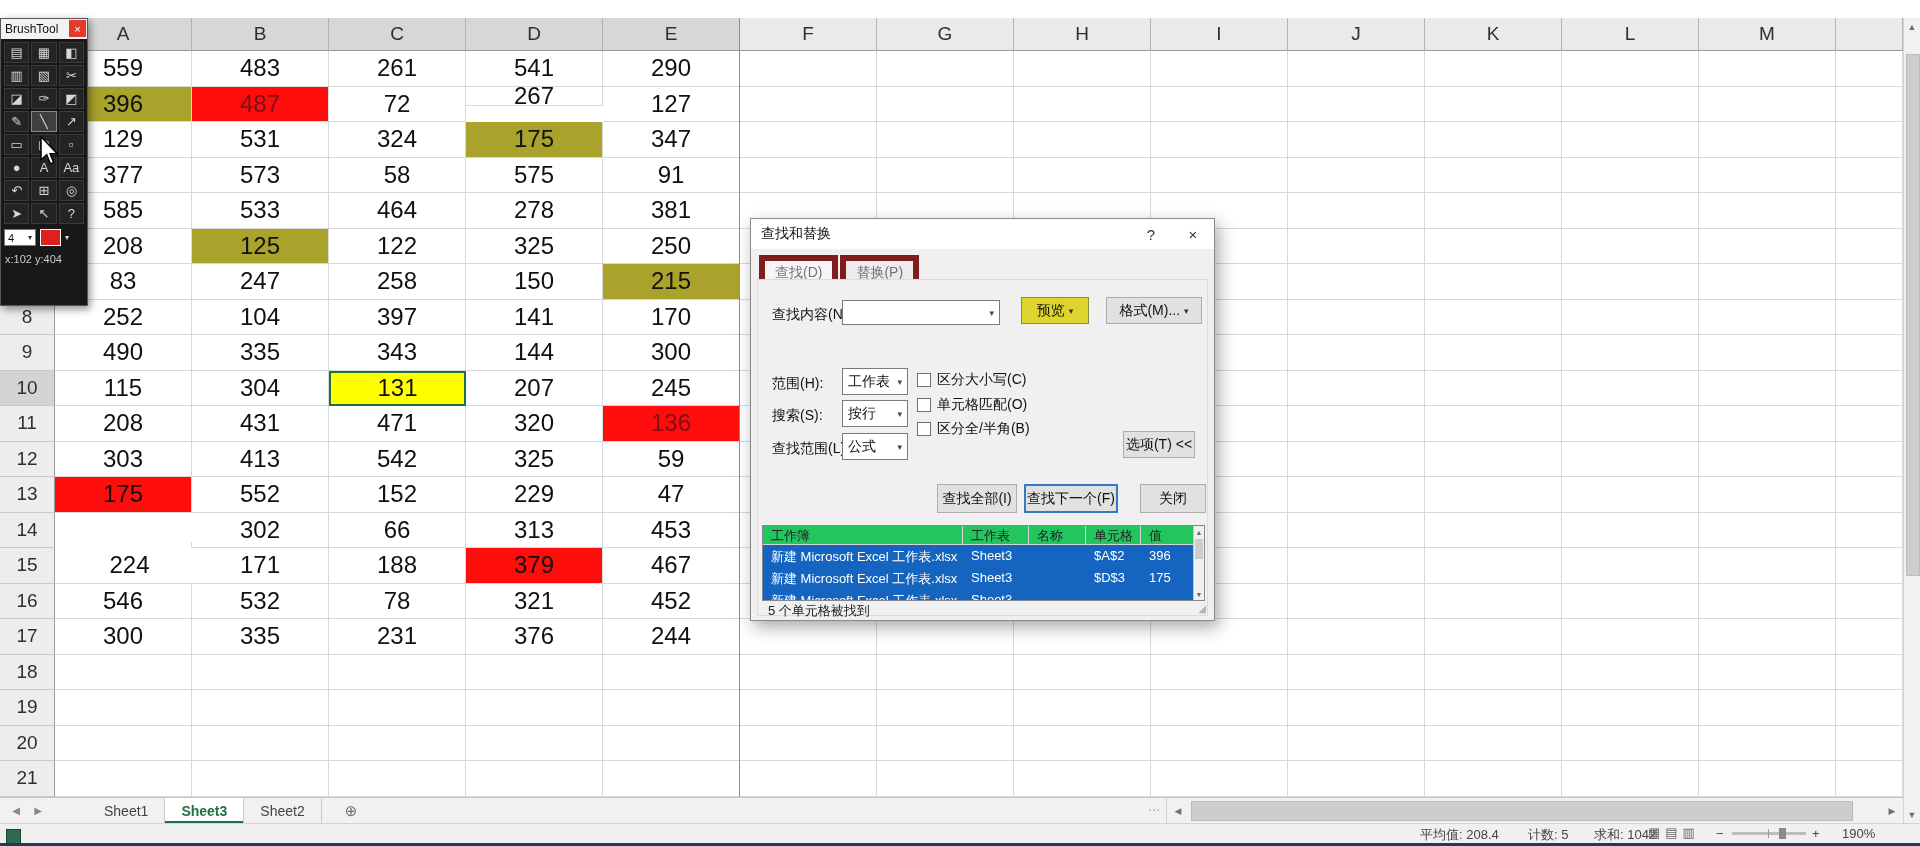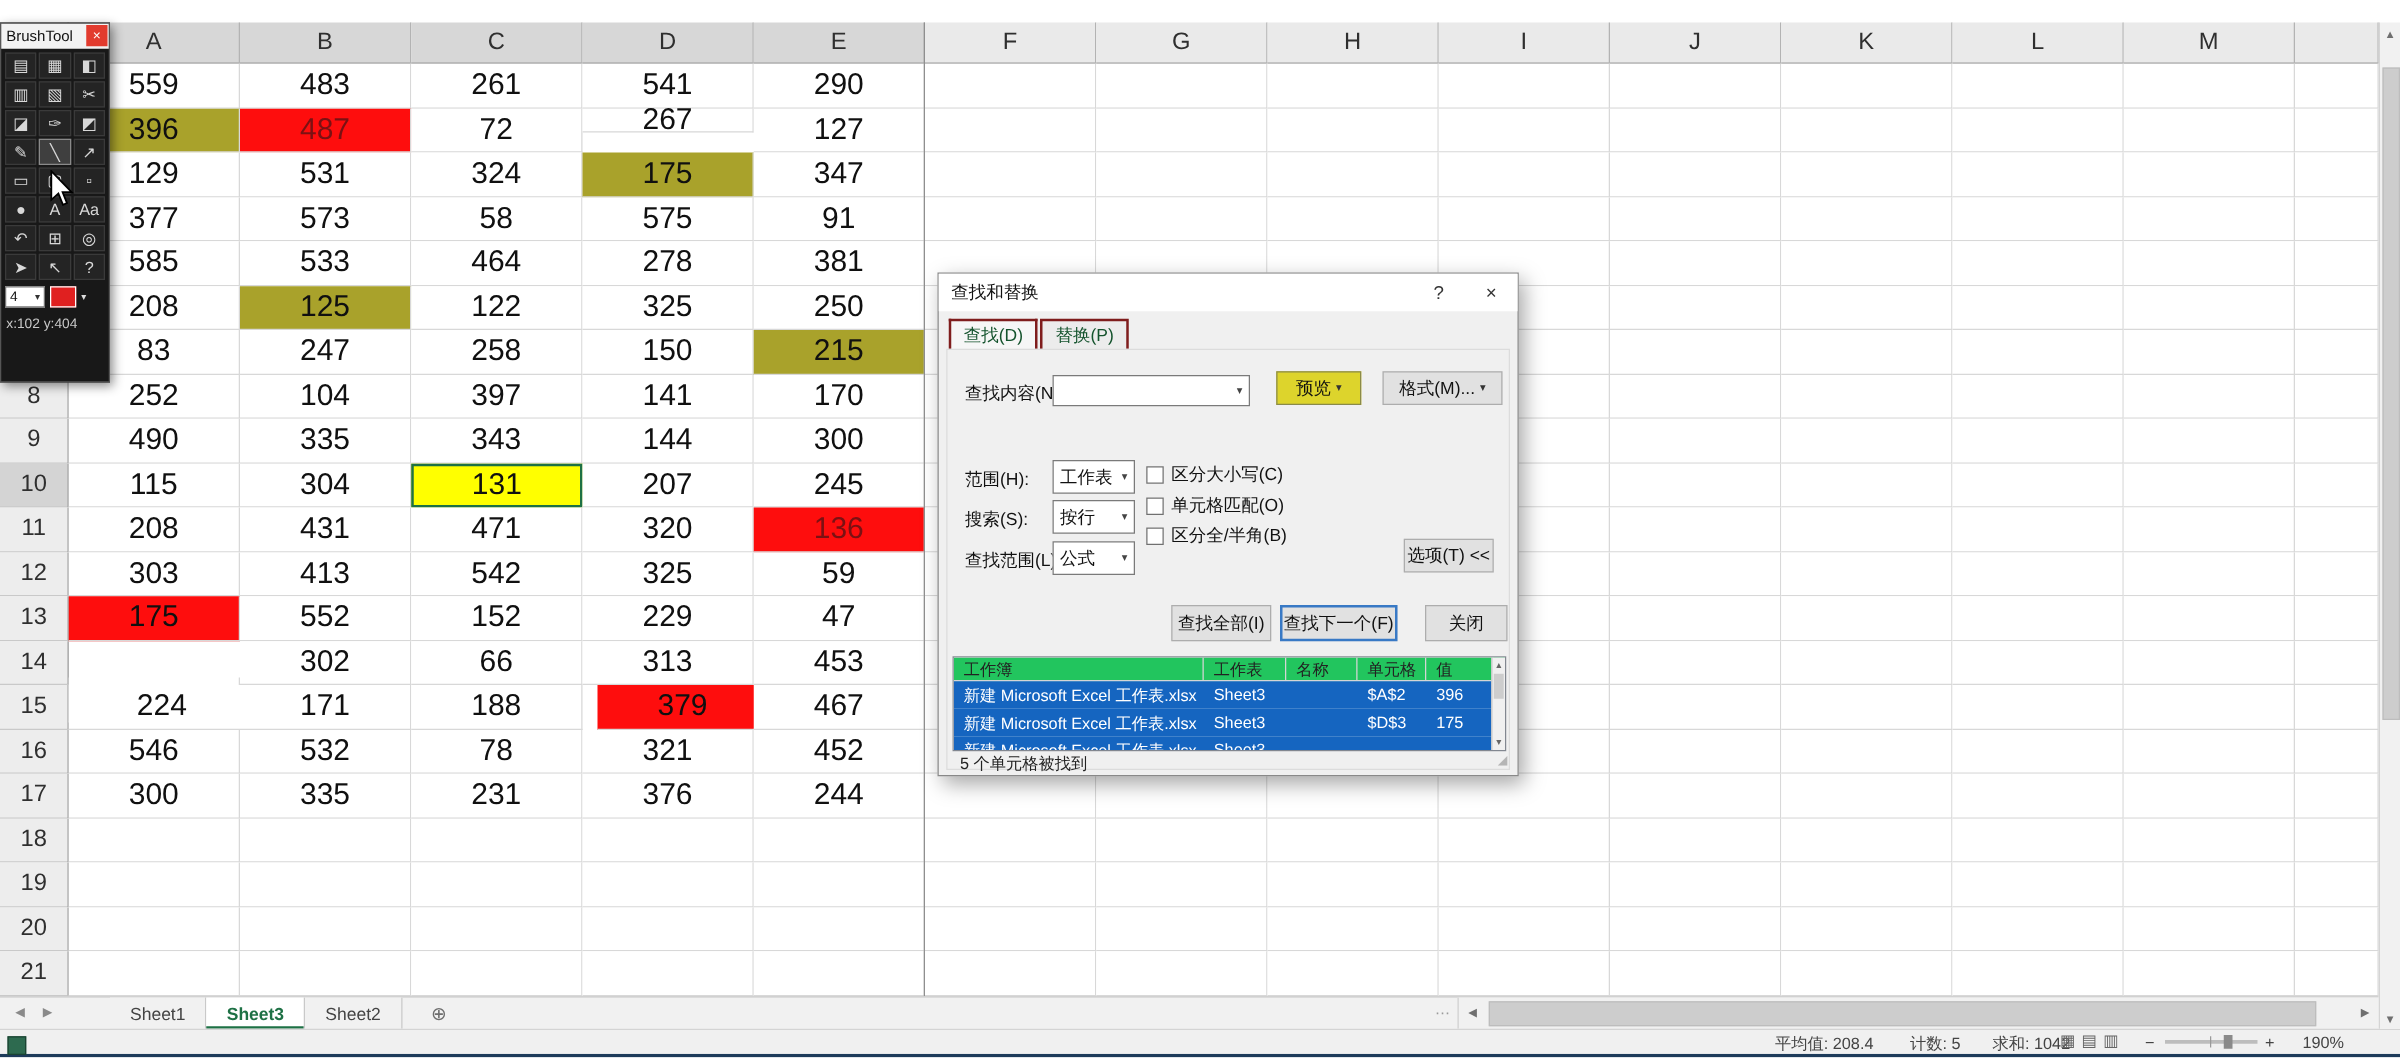--- a/index.html
+++ b/index.html
@@ -79,21 +79,21 @@
   .cursor{position:absolute;left:38px;top:136px;z-index:100;}
 
   
   .dlg{position:absolute;left:750px;top:218px;width:465px;height:403px;background:#f0f0f0;
        border:1px solid #898989;box-sizing:border-box;box-shadow:4px 6px 16px rgba(0,0,0,.35);
        z-index:40;font-size:14px;color:#111;}
   .dlg-title{height:30px;background:#ffffff;display:flex;align-items:center;padding-left:10px;font-size:14px;}
   .dlg-sys{position:absolute;top:0;width:42px;height:30px;display:flex;align-items:center;justify-content:center;
        font-size:15px;color:#333;}
   .dlg-tabs{position:absolute;left:8px;top:36px;display:flex;}
-  .dtab{padding:3px 10px 4px;font-size:14px;border:2px solid #7f1d1d;background:#ececec;margin-right:2px;color:#14532d;}
+  .dtab{padding:3px 10px 4px;font-size:14px;border:6px solid #7f1d1d;background:#ececec;margin-right:2px;color:#737373;}
   .dtab.act{background:#f6f6f6;border-bottom:1px solid #f6f6f6;}
   .tab-page{position:absolute;left:6px;right:6px;top:60px;bottom:4px;border:1px solid #dcdcdc;background:#f0f0f0;}
   .lbl{position:absolute;white-space:nowrap;}
   .combo{position:absolute;background:#fff;border:1px solid #7a7a7a;box-sizing:border-box;
          display:flex;align-items:center;justify-content:space-between;padding:0 5px;font-size:14px;}
   .combo .car{font-size:9px;color:#444;margin-left:4px;}
   .btn{position:absolute;background:#e1e1e1;border:1px solid #adadad;box-sizing:border-box;
        display:flex;align-items:center;justify-content:center;font-size:14px;color:#111;gap:4px;}
   .btn.default{border:2px solid #3879c5;}
   .btn .car{font-size:9px;color:#333;}
@@ -351,21 +351,21 @@
       <div class="cell" style="left: 1014px; top: 512.5px; width: 137px; height: 35.5px;"></div>
       <div class="cell" style="left: 1151px; top: 512.5px; width: 137px; height: 35.5px;"></div>
       <div class="cell" style="left: 1288px; top: 512.5px; width: 137px; height: 35.5px;"></div>
       <div class="cell" style="left: 1425px; top: 512.5px; width: 137px; height: 35.5px;"></div>
       <div class="cell" style="left: 1562px; top: 512.5px; width: 137px; height: 35.5px;"></div>
       <div class="cell" style="left: 1699px; top: 512.5px; width: 137px; height: 35.5px;"></div>
       <div class="cell" style="left: 1836px; top: 512.5px; width: 67px; height: 35.5px;"></div>
       <div class="cell" style="left: 55px; top: 548px; width: 150px; height: 35.5px;">224</div>
       <div class="cell" style="left: 192px; top: 548px; width: 137px; height: 35.5px;">171</div>
       <div class="cell" style="left: 329px; top: 548px; width: 137px; height: 35.5px;">188</div>
-      <div class="cell" style="left: 478px; top: 548px; width: 137px; height: 35.5px; background: rgb(254, 13, 13);">379</div>
+      <div class="cell" style="left: 466px; top: 548px; width: 137px; height: 35.5px; background: rgb(254, 13, 13);">379</div>
       <div class="cell" style="left: 603px; top: 548px; width: 137px; height: 35.5px;">467</div>
       <div class="cell" style="left: 740px; top: 548px; width: 137px; height: 35.5px;"></div>
       <div class="cell" style="left: 877px; top: 548px; width: 137px; height: 35.5px;"></div>
       <div class="cell" style="left: 1014px; top: 548px; width: 137px; height: 35.5px;"></div>
       <div class="cell" style="left: 1151px; top: 548px; width: 137px; height: 35.5px;"></div>
       <div class="cell" style="left: 1288px; top: 548px; width: 137px; height: 35.5px;"></div>
       <div class="cell" style="left: 1425px; top: 548px; width: 137px; height: 35.5px;"></div>
       <div class="cell" style="left: 1562px; top: 548px; width: 137px; height: 35.5px;"></div>
       <div class="cell" style="left: 1699px; top: 548px; width: 137px; height: 35.5px;"></div>
       <div class="cell" style="left: 1836px; top: 548px; width: 67px; height: 35.5px;"></div>

